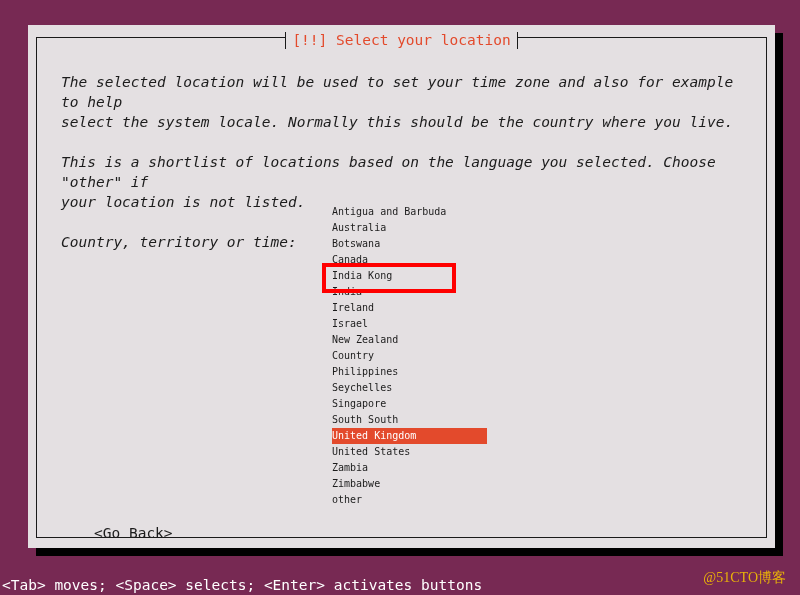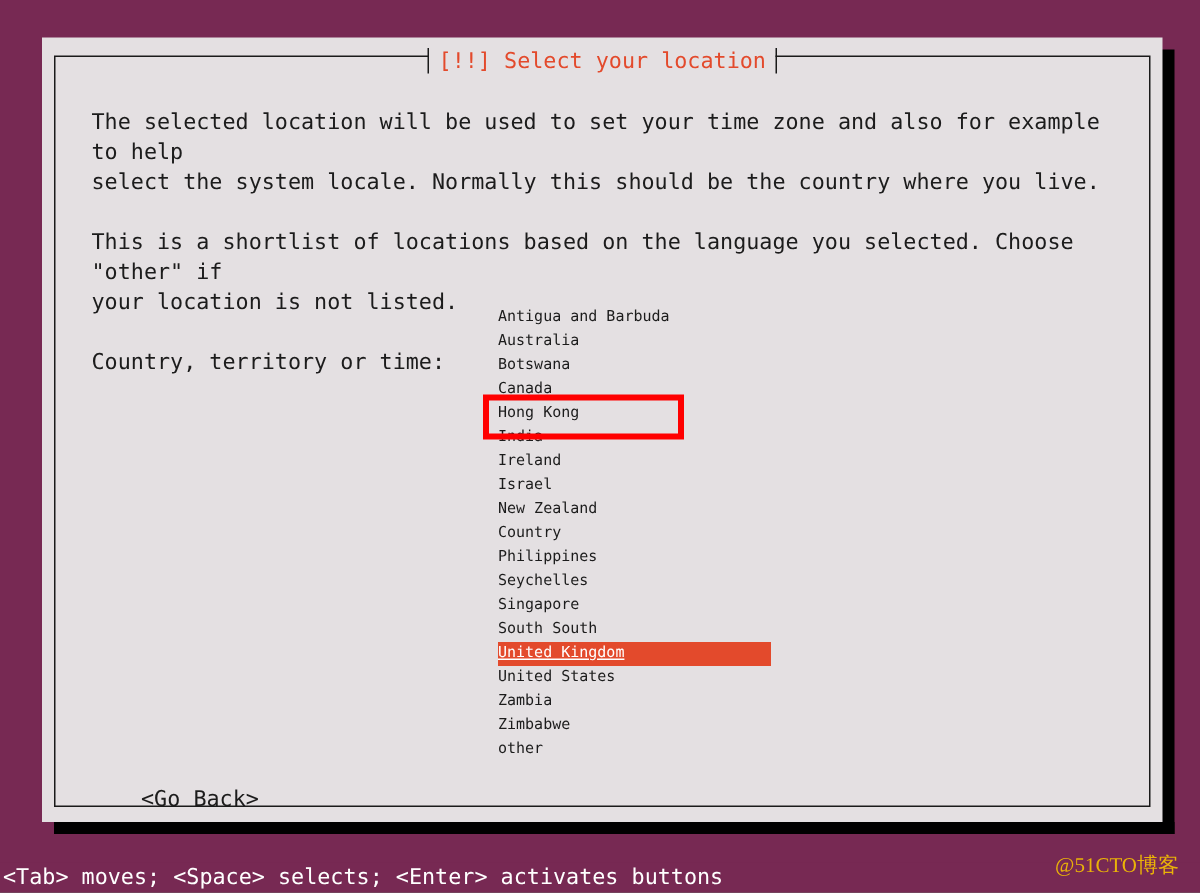--- a/index.html
+++ b/index.html
@@ -98,20 +98,21 @@
     left: 33px;
     top: 47px;
     right: 22px;
   }
   .para {
     color: #1c1c1c;
     font-size: 14.5px;
     line-height: 20px;
     white-space: pre-wrap;
     margin: 0;
+    font-style: italic;
   }
   .para.spaced { margin-top: 20px; }
 
   
   .list-area {
     position: absolute;
     left: 304px;
     top: 179px;
     width: 340px;
   }
@@ -120,22 +121,21 @@
     font-size: 10px;
     line-height: 16px;
     height: 16px;
     white-space: pre;
     display: block;
     width: 155px;
   }
   .list-item.selected {
     background: #e34a2c;
     color: #ffffff;
-    width: 182px;
-    text-decoration: underline;
+    width: 155px;
   }
 
   
   .annotation-box {
     position: absolute;
     left: 294px;
     top: 238px;
     width: 134px;
     height: 30px;
     border: 4px solid #ff0000;
@@ -222,21 +222,21 @@
       <p class="para spaced">This is a shortlist of locations based on the language you selected. Choose "other" if
 your location is not listed.</p>
       <p class="para spaced">Country, territory or time:</p>
     </div>
 
     <div class="list-area">
         <span class="list-item">Antigua and Barbuda</span>
         <span class="list-item">Australia</span>
         <span class="list-item">Botswana</span>
         <span class="list-item">Canada</span>
-        <span class="list-item">Hong Kong</span>
+        <span class="list-item">India Kong</span>
         <span class="list-item">India</span>
         <span class="list-item">Ireland</span>
         <span class="list-item">Israel</span>
         <span class="list-item">New Zealand</span>
         <span class="list-item">Country</span>
         <span class="list-item">Philippines</span>
         <span class="list-item">Seychelles</span>
         <span class="list-item">Singapore</span>
         <span class="list-item">South South</span>
         <span class="list-item selected">United Kingdom</span>

